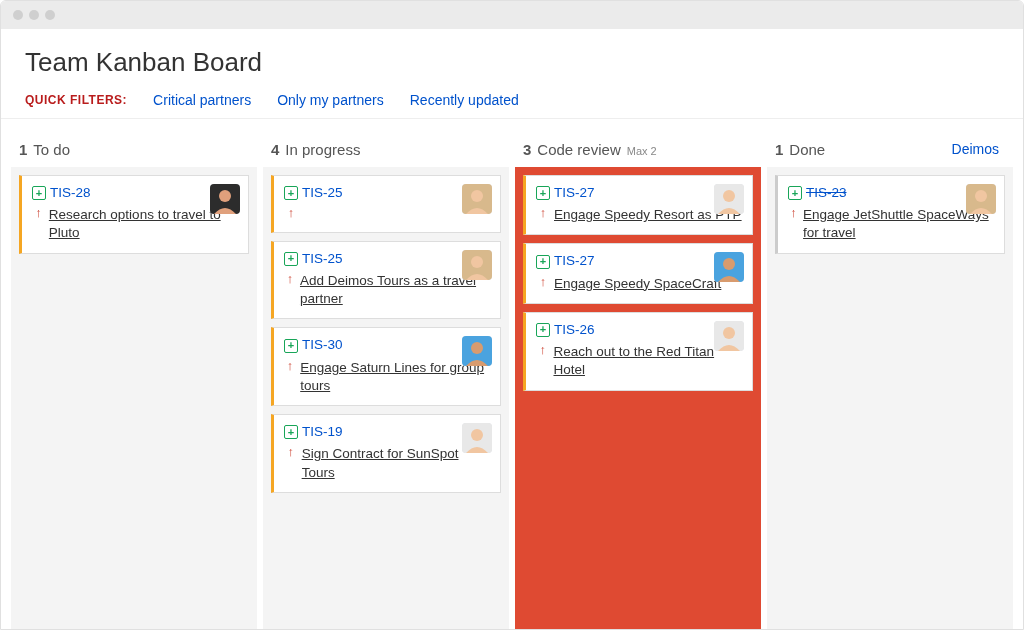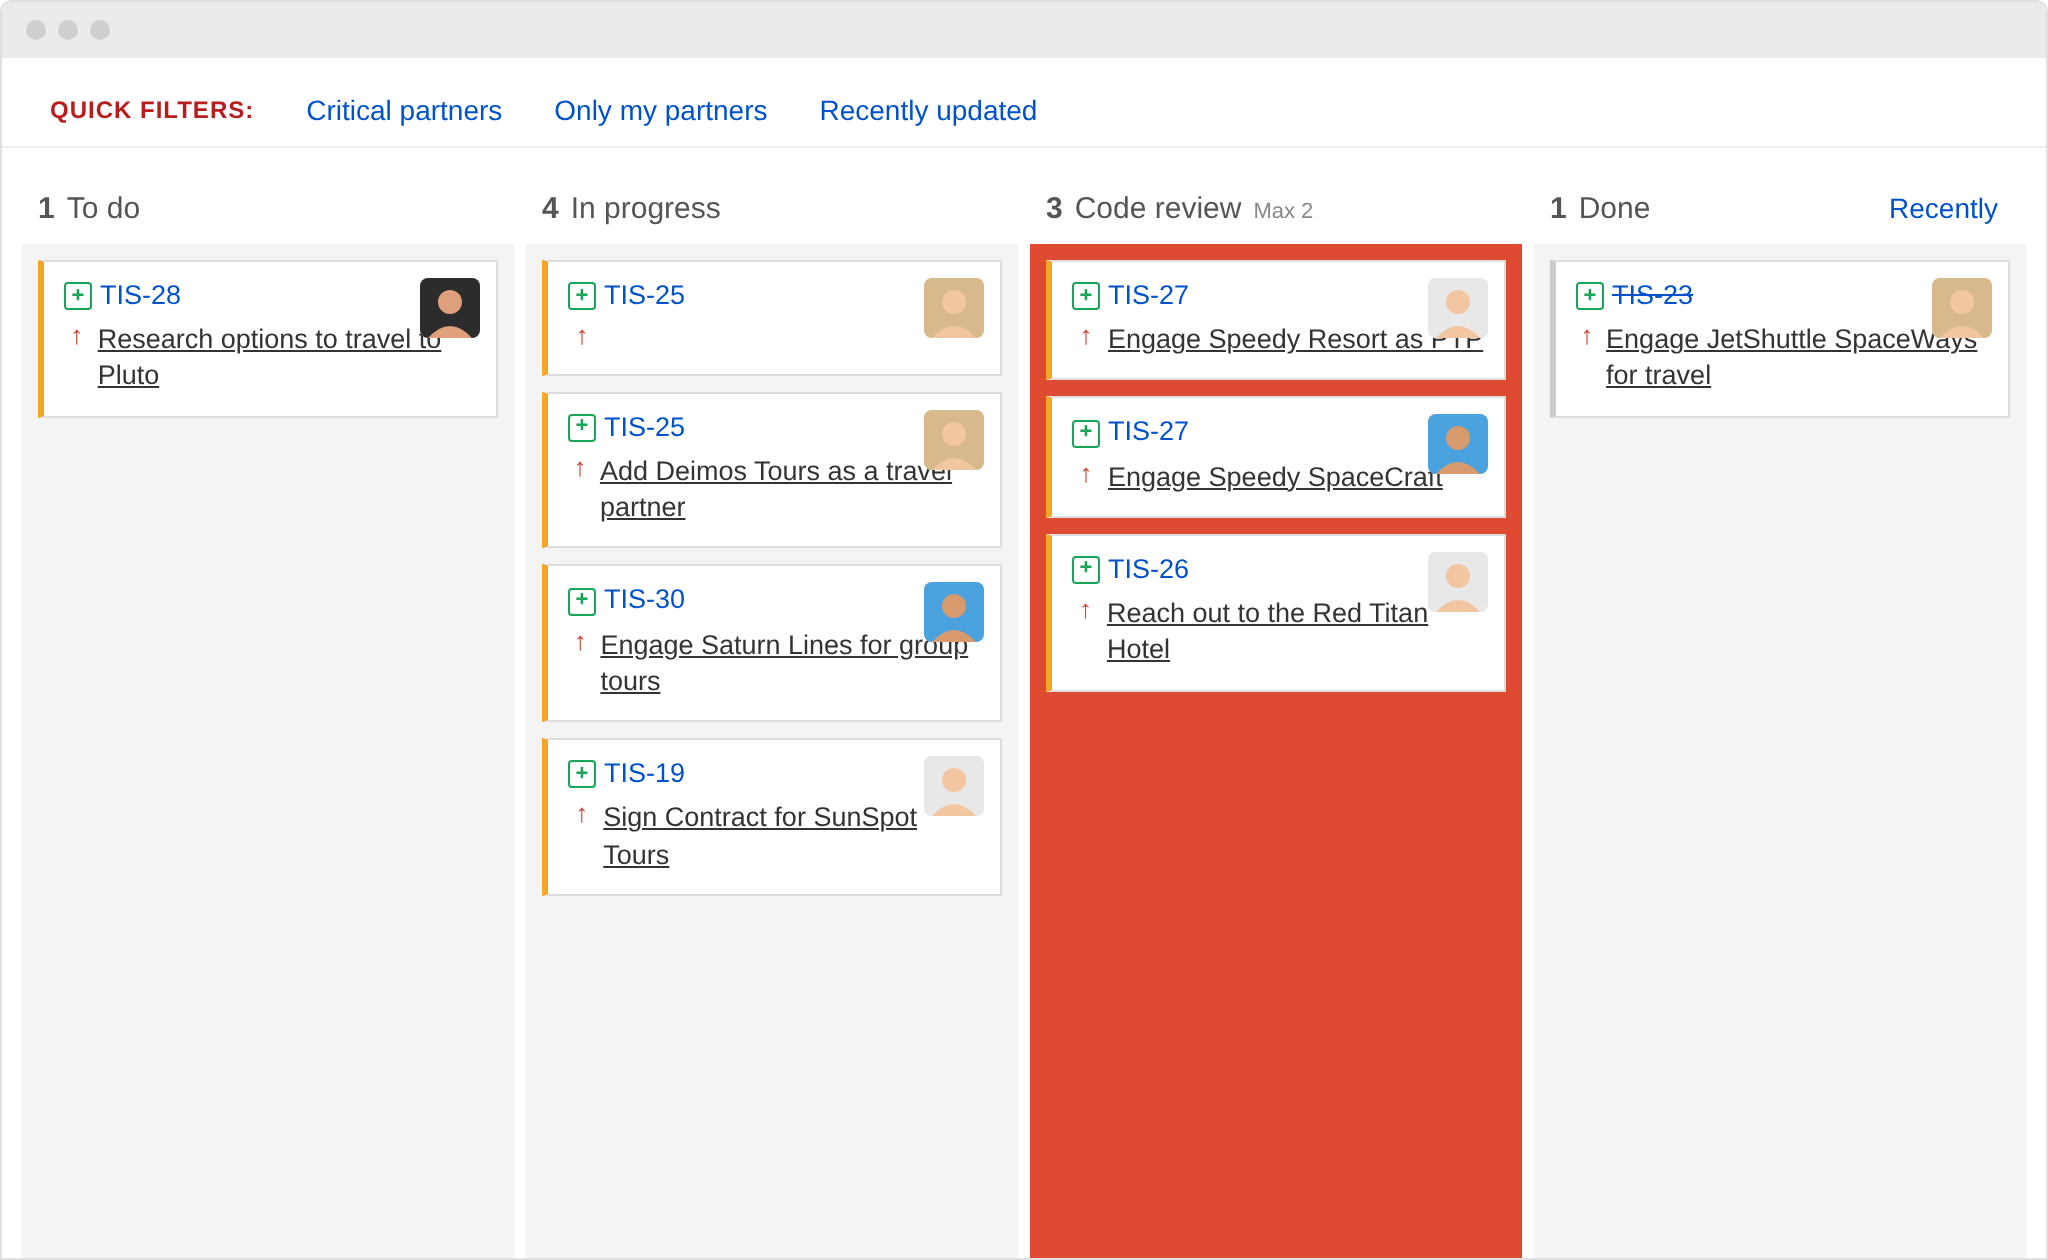--- a/index.html
+++ b/index.html
@@ -37,20 +37,21 @@
 <body>
 
 <div class="window">
   <div class="titlebar">
     <span class="dot"></span>
     <span class="dot"></span>
     <span class="dot"></span>
   </div>
 
   <div class="hdr">
+    <h1 class="board-title">Team Kanban Board</h1>
     <div class="filters">
       <span class="filters-label">QUICK FILTERS:</span>
       <span class="filter-link">Critical partners</span>
       <span class="filter-link">Only my partners</span>
       <span class="filter-link">Recently updated</span>
     </div>
   </div>
 
   <div class="board" id="board">
       <div class="col">
@@ -214,21 +215,21 @@
               </svg>
             </div>
     </div>
         </div>
       </div>
       <div class="col">
     <div class="col-hdr">
       <span class="cnt">1</span>
       <span>Done</span>
 
-      <span class="release">Recently</span>
+      <span class="release">Deimos</span>
     </div>
     <div class="col-body">
           <div class="card done">
       <div class="row1">
         <span class="type-ic">+</span>
         <span class="ikey done">TIS-23</span>
       </div>
       <div style="display:flex;align-items:flex-start;margin-top:2px;">
         <span class="prio-ic">↑</span>
         <span class="summary" style="padding-left:4px;">Engage JetShuttle SpaceWays for travel</span>

